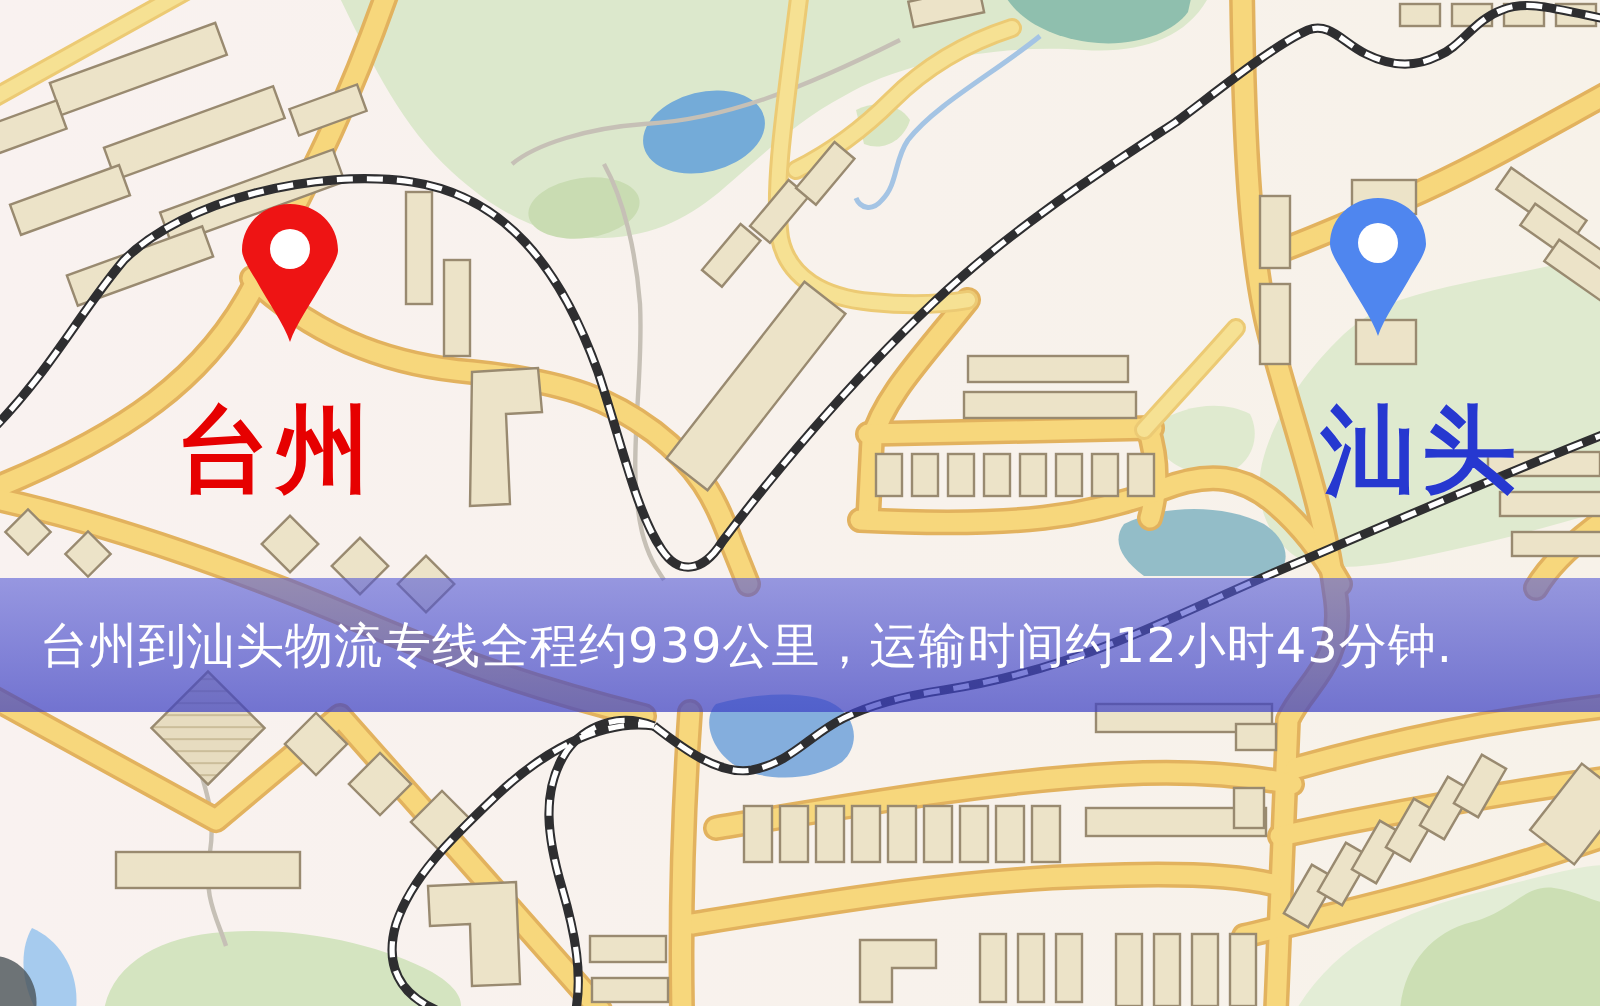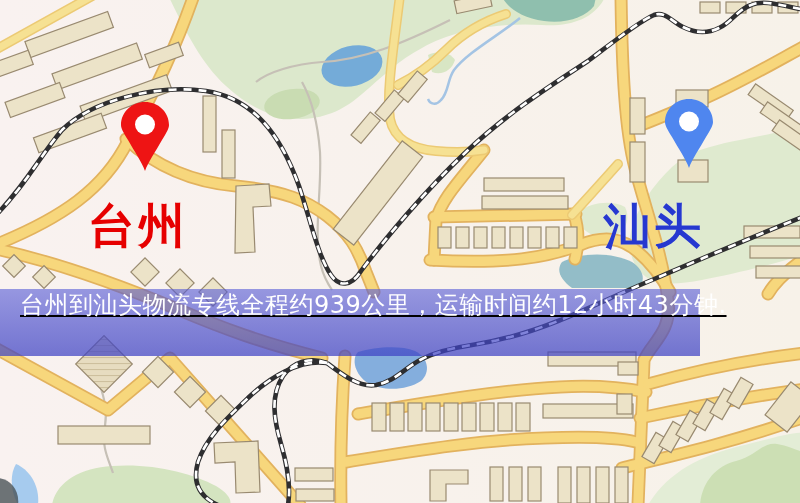--- a/index.html
+++ b/index.html
@@ -7,25 +7,25 @@
     position:relative;width:800px;height:503px;overflow:hidden;
     font-family:"DejaVu Sans","Liberation Sans",sans-serif;
     background:#f7f1ec;
   }
   #map-svg{position:absolute;left:0;top:0;filter:blur(0.3px);}
   .city-label{
     position:absolute;font-size:47px;font-weight:bold;letter-spacing:3px;
     white-space:nowrap;line-height:1;text-shadow:0 0 1px rgba(255,255,255,.4);margin-top:24px;
   }
   #origin-label{left:88px;top:178px;color:#e60000;}
-  #destination-label{left:604px;top:178px;color:#2638d0;}
+  #destination-label{left:661px;top:178px;color:#2638d0;}
   #route-banner{
-    position:absolute;left:0;top:289px;width:700px;height:67px;
+    position:absolute;left:0;top:289px;width:800px;height:67px;
     background:linear-gradient(rgba(85,90,214,0.60),rgba(62,66,196,0.72));
-    display:flex;text-decoration:underline;
+    display:flex;align-items:center;
   }
   #route-banner span{
     color:#ffffff;font-size:24px;padding-left:20px;white-space:nowrap;
     letter-spacing:0.5px;
   }
   
   .rc{fill:none;stroke:#e2b25e;stroke-width:13;stroke-linecap:round;stroke-linejoin:round;}
   .rf{fill:none;stroke:#f7d77c;stroke-width:9.5;stroke-linecap:round;stroke-linejoin:round;}
   .rcm{fill:none;stroke:#ecca74;stroke-width:10;stroke-linecap:round;stroke-linejoin:round;}
   .rfm{fill:none;stroke:#f6e193;stroke-width:7;stroke-linecap:round;stroke-linejoin:round;}

